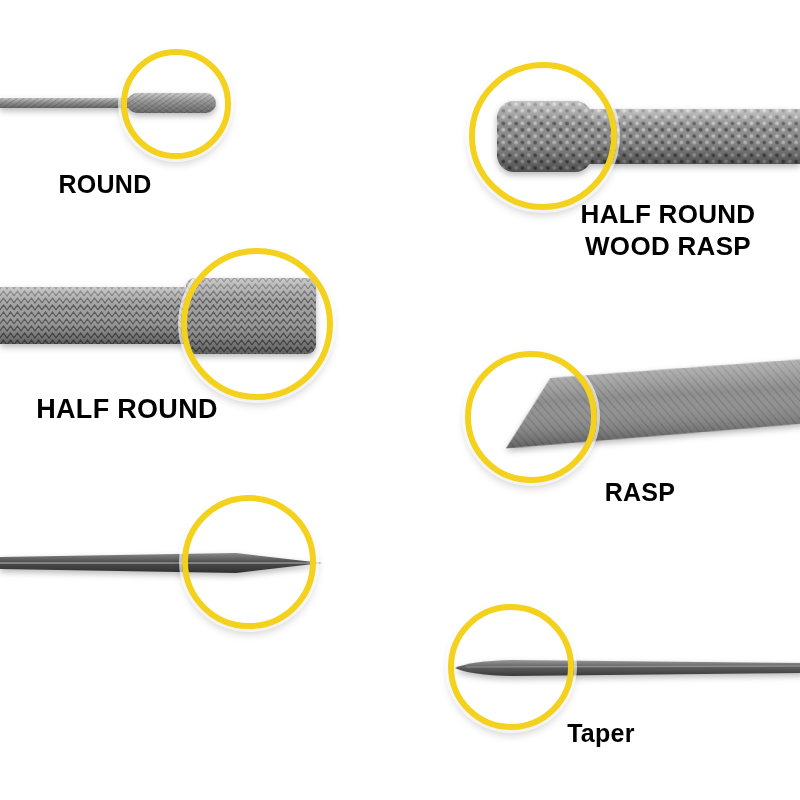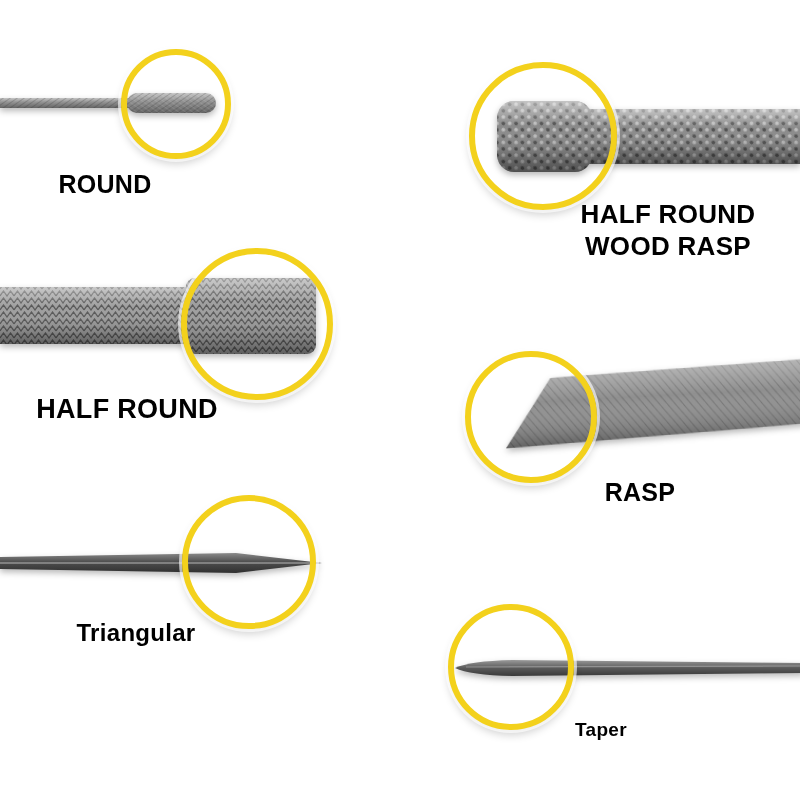--- a/index.html
+++ b/index.html
@@ -28,21 +28,21 @@
     font-weight: bold;
     text-align: center;
     white-space: pre-line;
     letter-spacing: 0.3px;
   }
   .lbl-round      { left: 5px;   top: 170px; width: 200px; font-size: 25px; }
   .lbl-rasp       { left: 538px; top: 199px; width: 260px; font-size: 26px; line-height: 1.22; }
   .lbl-halfround  { left: 7px;   top: 394px; width: 240px; font-size: 27px; }
   .lbl-flat       { left: 560px; top: 478px; width: 160px; font-size: 25px; }
   .lbl-triangular { left: 36px;  top: 619px; width: 200px; font-size: 24px; }
-  .lbl-taper      { left: 521px; top: 719px; width: 160px; font-size: 19px; }
+  .lbl-taper      { left: 521px; top: 719px; width: 160px; font-size: 25px; }
 
   .t-round  { left: 0;    top: 90px;  }
   .t-rasp   { left: 497px; top: 101px; }
   .t-half   { left: 0;    top: 276px; }
   .t-flat   { left: 500px; top: 366px; transform: rotate(-3deg); }
   .t-tri    { left: 0;    top: 549px; }
   .t-taper  { left: 452px; top: 656px; }
 
   .r-round  { left: 121px; top: 49px;  width: 110px; height: 110px; }
   .r-rasp   { left: 469px; top: 62px;  width: 148px; height: 148px; }
@@ -156,21 +156,20 @@
           <stop offset="0" stop-color="#8a8a8a"></stop>
           <stop offset="0.45" stop-color="#4e4e4e"></stop>
           <stop offset="1" stop-color="#303030"></stop>
         </linearGradient>
       </defs>
       <path d="M0,8 L236,4 L322,14 L236,24 L0,20 Z" fill="url(#g5)"></path>
       <path d="M0,14 L318,14" stroke="rgba(220,220,220,0.5)" stroke-width="1.4"></path>
     </svg>
   </div>
   <div class="ring r-tri" style="border-color: rgb(243, 209, 28);"></div>
-  <div class="label lbl-triangular">Triangular</div>
 
   <div class="tool t-taper">
     <svg width="352" height="24" viewBox="0 0 352 24">
       <defs>
         <linearGradient id="g6" x1="0" y1="0" x2="0" y2="1">
           <stop offset="0" stop-color="#9a9a9a"></stop>
           <stop offset="0.5" stop-color="#5a5a5a"></stop>
           <stop offset="1" stop-color="#3a3a3a"></stop>
         </linearGradient>
       </defs>

